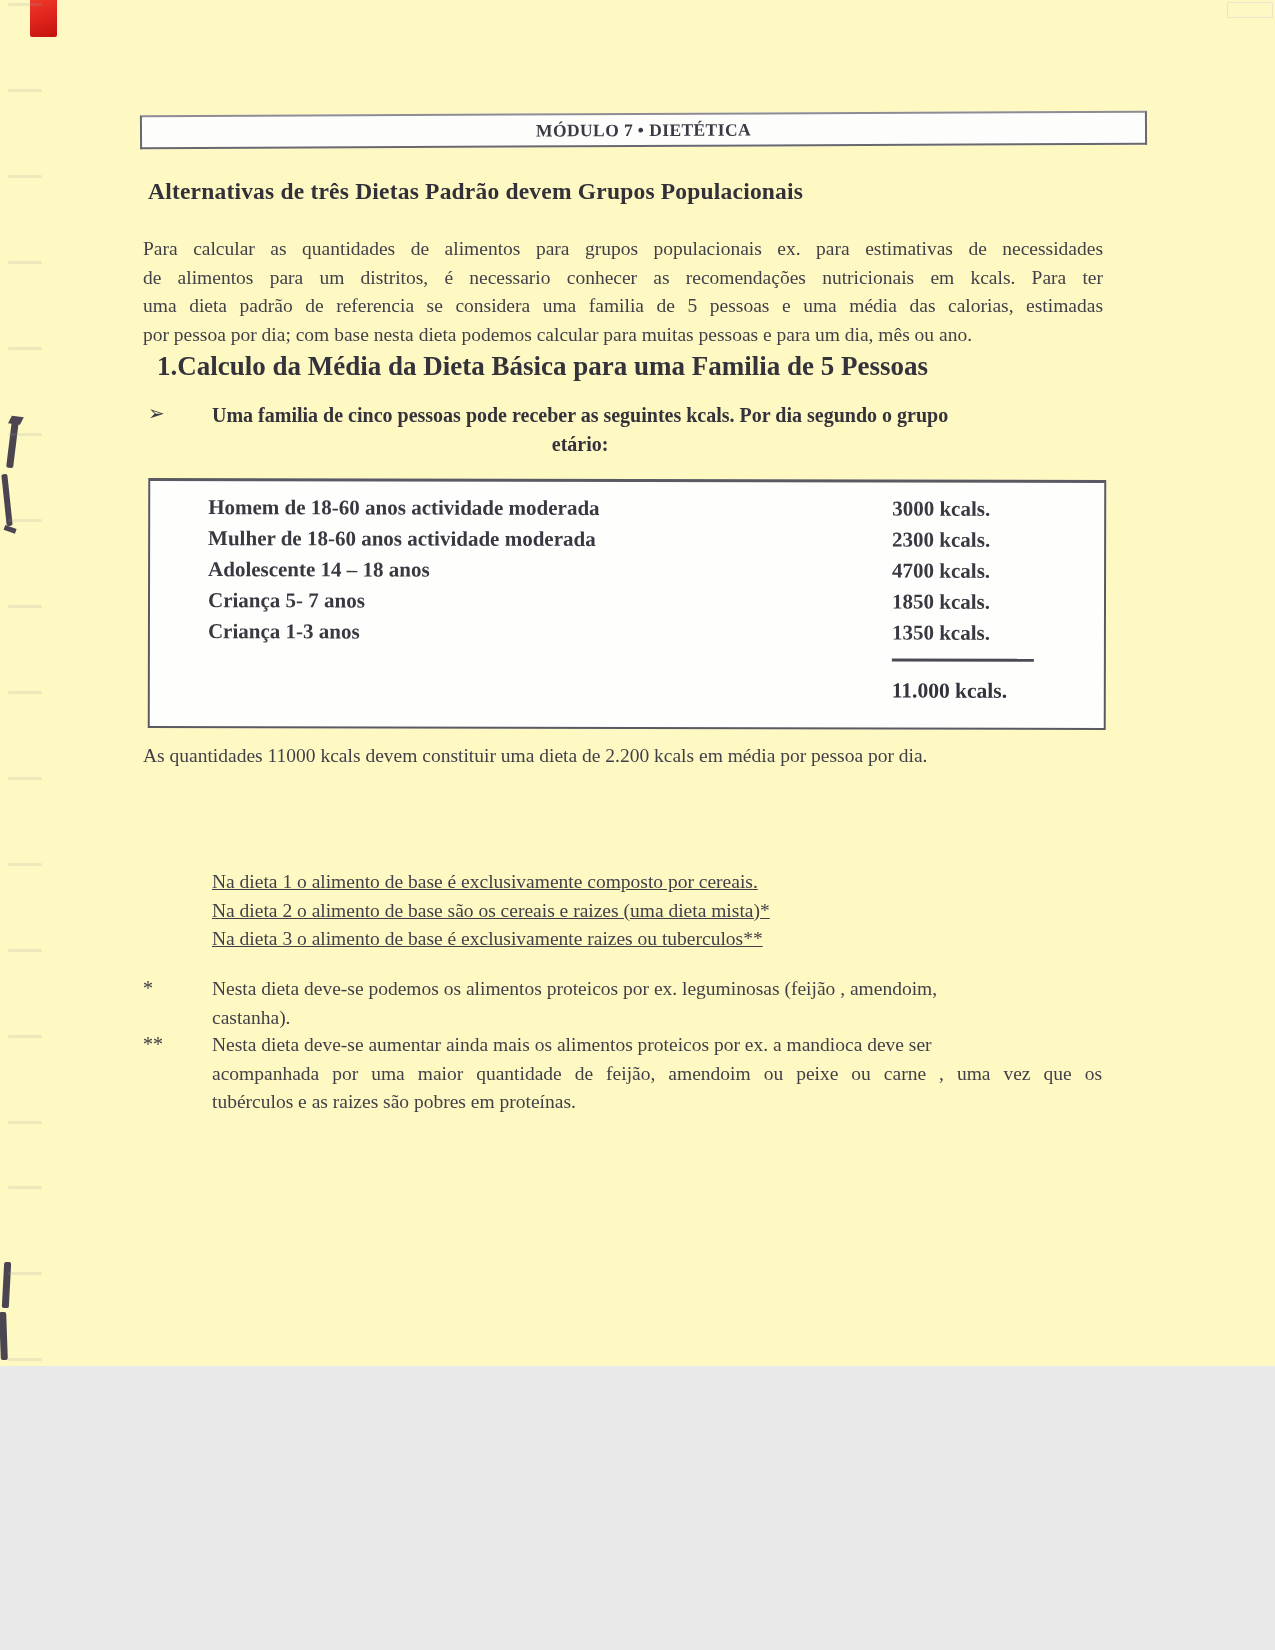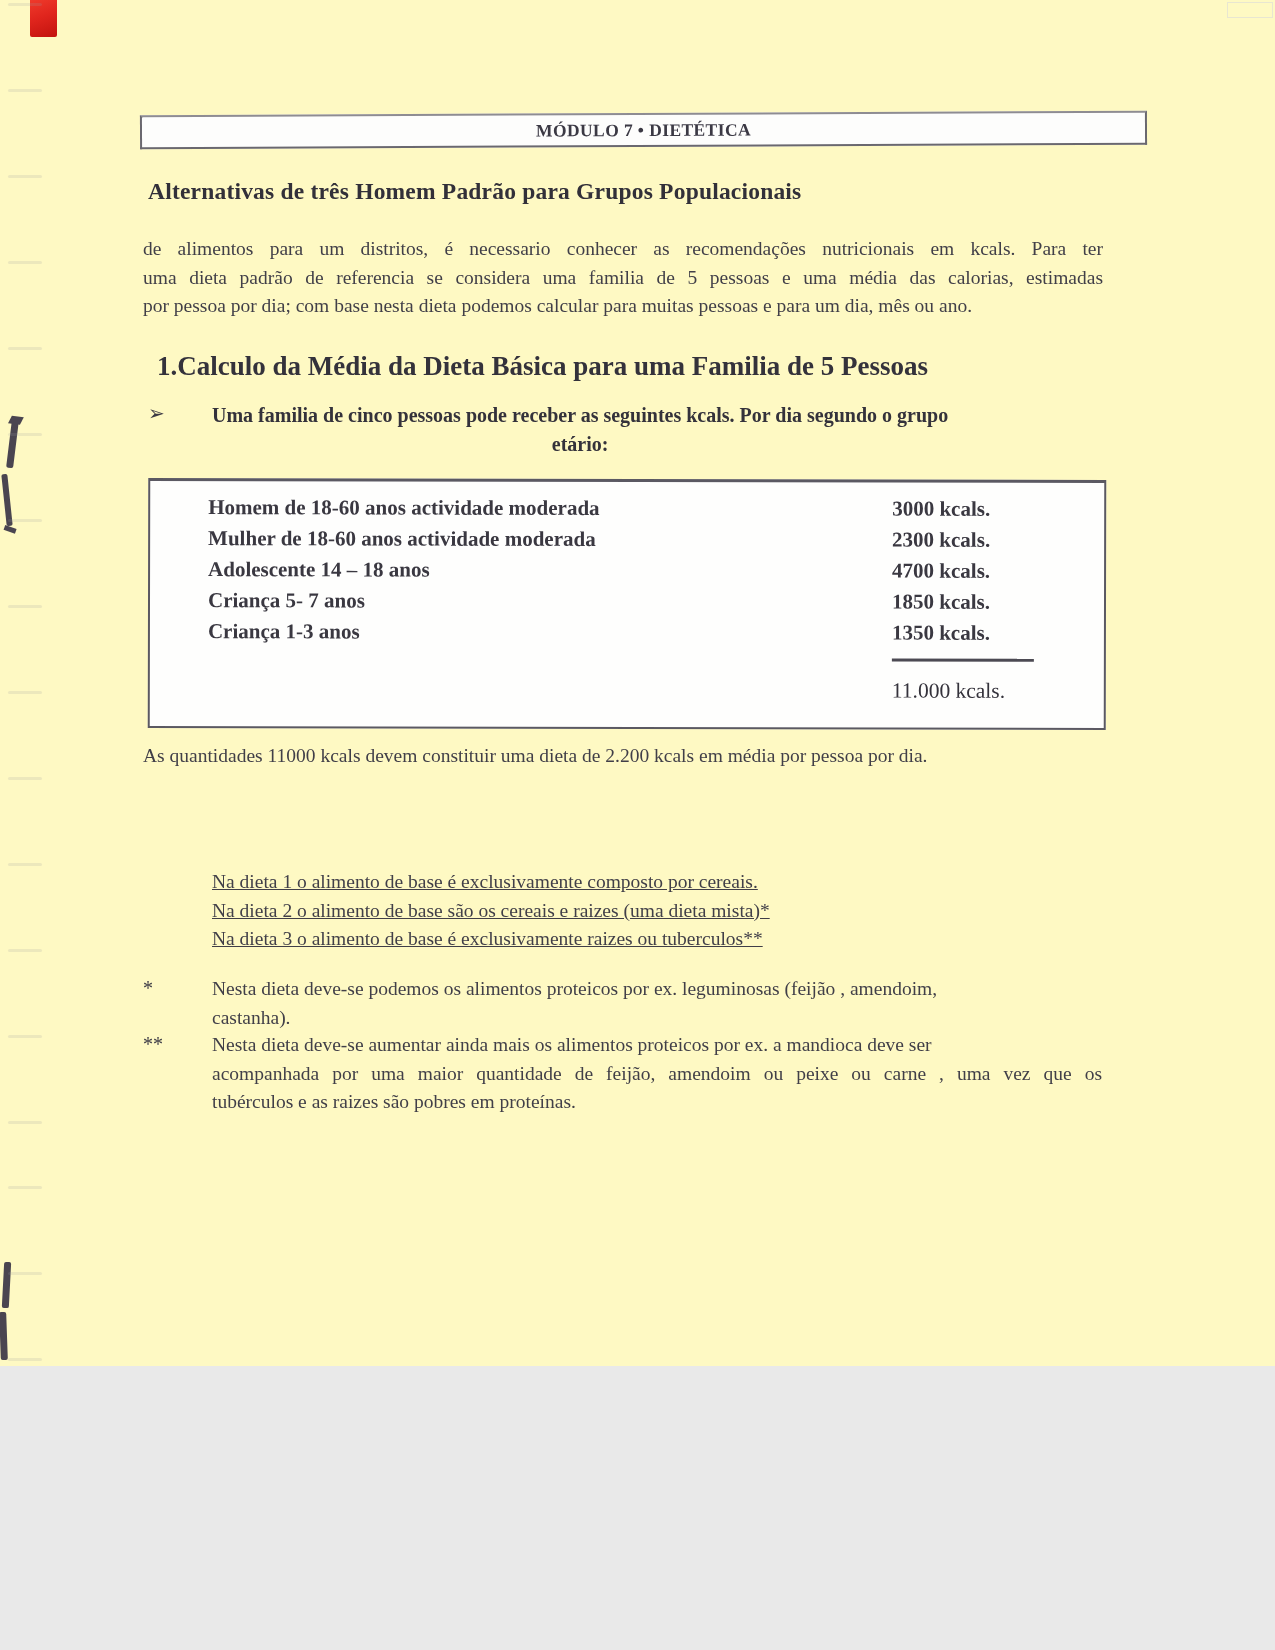--- a/index.html
+++ b/index.html
@@ -62,21 +62,21 @@
   .kcal-box {
     position: absolute; left: 148px; top: 479px; width: 958px; height: 250px;
     border: 2px solid #5b5962; border-top-width:3px;
     transform: rotate(0.12deg);
     background:#fefefd;
   }
   .kcal-row { position: absolute; left: 58px; right: 30px; height: 31px; display: flex; }
   .kcal-label { font-weight: bold; font-size: 21px; color: #3a3841; flex: 1; white-space: nowrap; }
   .kcal-value { font-weight: bold; font-size: 21px; color: #3a3841; position: absolute; left: 684px; white-space: nowrap; }
   .total-rule { position: absolute; left: 742px; top: 176px; width: 142px; height: 3px; background: #4c4a53; }
-  .total-value { position: absolute; left: 742px; top: 196px; font-weight: normal; font-size: 21.5px; color: #34323b; white-space: nowrap; }
+  .total-value { position: absolute; left: 742px; top: 196px; font-weight: bold; font-size: 21.5px; color: #34323b; white-space: nowrap; }
   .after-table { top: 742px; }
   .examples { top: 791px; }
   .diet-list { position: absolute; left: 212px; top: 868px; width: 890px; text-decoration: underline; }
   .foot { position: absolute; width: 1000px; left: 143px; display: flex; }
   .fn-marker { width: 69px; flex: 0 0 69px; font-size: 20px; color:#3b3944; padding-top: 2px; }
   .fn-text { width: 890px; }
   .fn1 { top: 975px; }
   .fn2 { top: 1031px; }
   
   .footer-rule {
@@ -119,23 +119,24 @@
       <div class="left-dash" style="top: 1272px;"></div>
       <div class="left-dash" style="top: 1358px;"></div>
       <div class="left-dash" style="top: 1444px;"></div>
       <div class="left-dash" style="top: 1530px;"></div>
     </div>
 
   <div class="module-box">
     <span>MÓDULO 7 • DIETÉTICA</span>
   </div>
 
-  <div class="doc-title">Alternativas de três Homem Padrão para Grupos Populacionais</div>
+  <div class="doc-title">Alternativas de três Dietas Padrão devem Grupos Populacionais</div>
 
   <div class="blk intro just">
+    <div class="body-line">Para calcular as quantidades de alimentos para grupos populacionais ex. para estimativas de necessidades</div>
     <div class="body-line">de alimentos para um distritos, é necessario conhecer as recomendações nutricionais em kcals. Para ter</div>
     <div class="body-line">uma dieta padrão de referencia se considera uma familia de 5 pessoas e uma média das calorias, estimadas</div>
     <div class="body-line" style="text-align-last:auto">por pessoa por dia; com base nesta dieta podemos calcular para muitas pessoas e para um dia, mês ou ano.</div>
   </div>
 
   <div class="sec-heading">1.Calculo da Média da Dieta Básica para uma Familia de 5 Pessoas</div>
 
   <div class="bullet-row">
     <div class="bullet-marker">➢</div>
     <div class="bullet-text">

